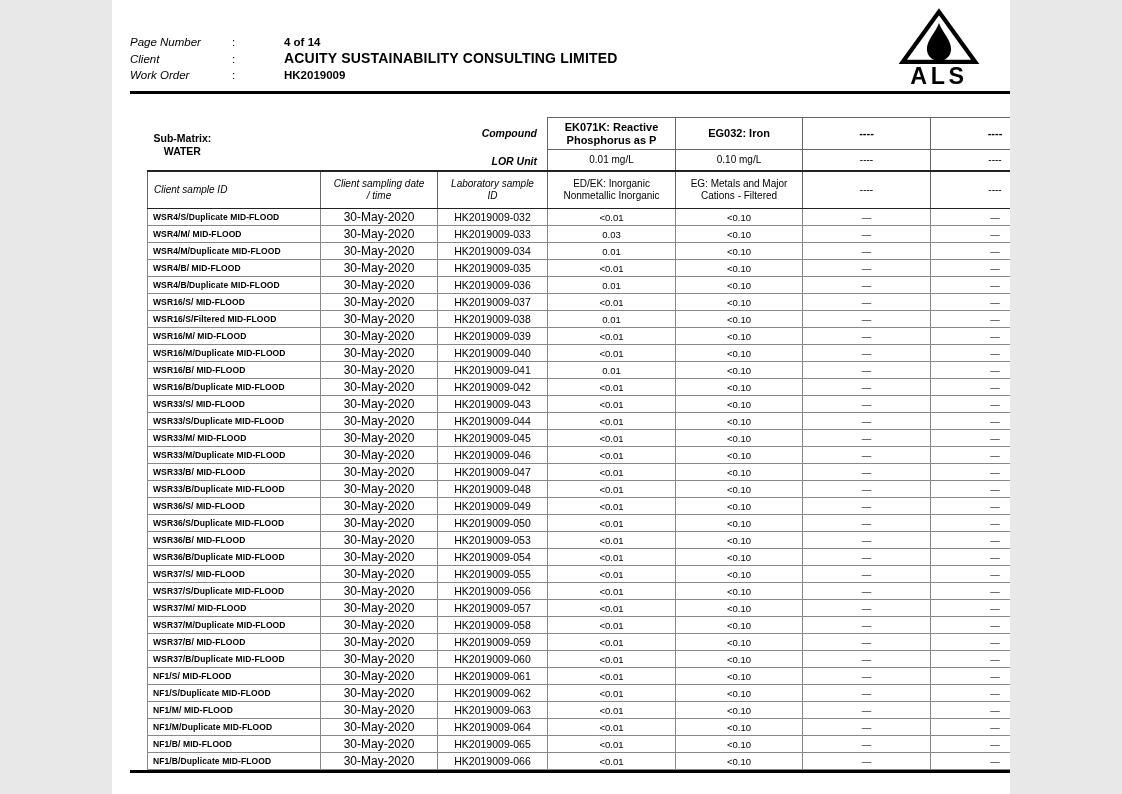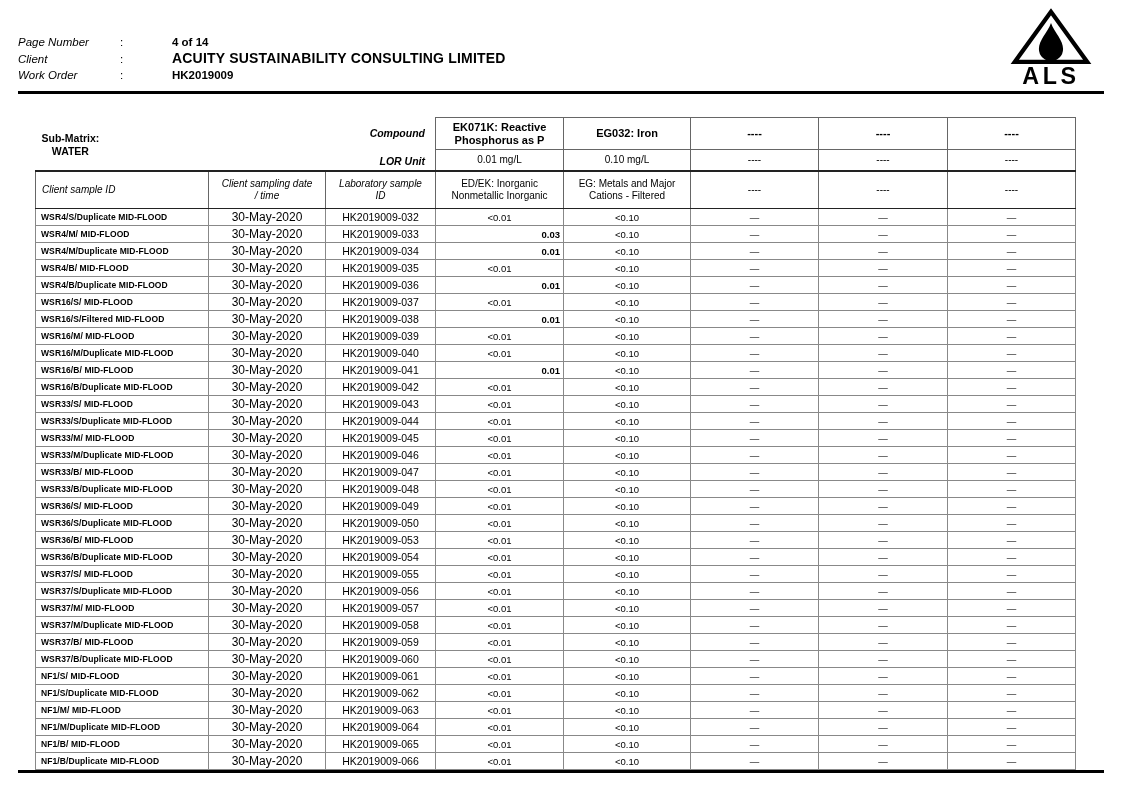--- a/index.html
+++ b/index.html
@@ -1,19 +1,19 @@
 <!DOCTYPE html>
 <html><head>
 <meta charset="utf-8">
 <style>
   * { margin:0; padding:0; box-sizing:border-box; }
   html, body { background:#e8e8e8; }
   body { font-family:"Liberation Sans", sans-serif; color:#000; }
   .page {
-    position:relative; width:1122px; height:794px; background:#fff;
+    position:relative; width:898px; height:794px; background:#fff;
     overflow:hidden; margin:0 auto;
   }
 
   
   .hdr { position:absolute; top:34px; left:18px; }
   .hdr-row { display:flex; align-items:baseline; font-size:11.5px; line-height:16px; }
   .hdr-label { width:102px; font-style:italic; }
   .hdr-colon { width:12px; }
   .hdr-value { font-weight:bold;margin-left:40px; }
   .hdr-row.client .hdr-value { font-size:14px; letter-spacing:.2px; }
@@ -41,21 +41,21 @@
   tr.r-colhead th { height:38px; font-size:10px; white-space:pre-line; line-height:12px; border-top:2px solid #222; border-bottom:1.5px solid #222; }
   th.h-ital { font-style:italic; }
   th.h-sample { text-align:left; padding-left:6px; }
 
   
   tbody td { height:17px; border:1px solid #888; }
   td.c-sample { text-align:left; padding-left:5px; font-size:8.5px; font-weight:bold; letter-spacing:.1px;margin-left:28px; }
   td.c-date   { font-size:12px; }
   td.c-lab    { font-size:10.5px; }
   td.c-val    { font-size:9.5px; }
-  td.c-val.bold { font-weight:bold;text-align:right; }
+  td.c-val.bold { font-weight:normal; }
   td.c-dash   { font-size:9.5px; color:#111; }
 </style>
 </head>
 <body>
 
 <div class="page">
 
   <div class="hdr">
     <div class="hdr-row">
       <span class="hdr-label">Page Number</span>

